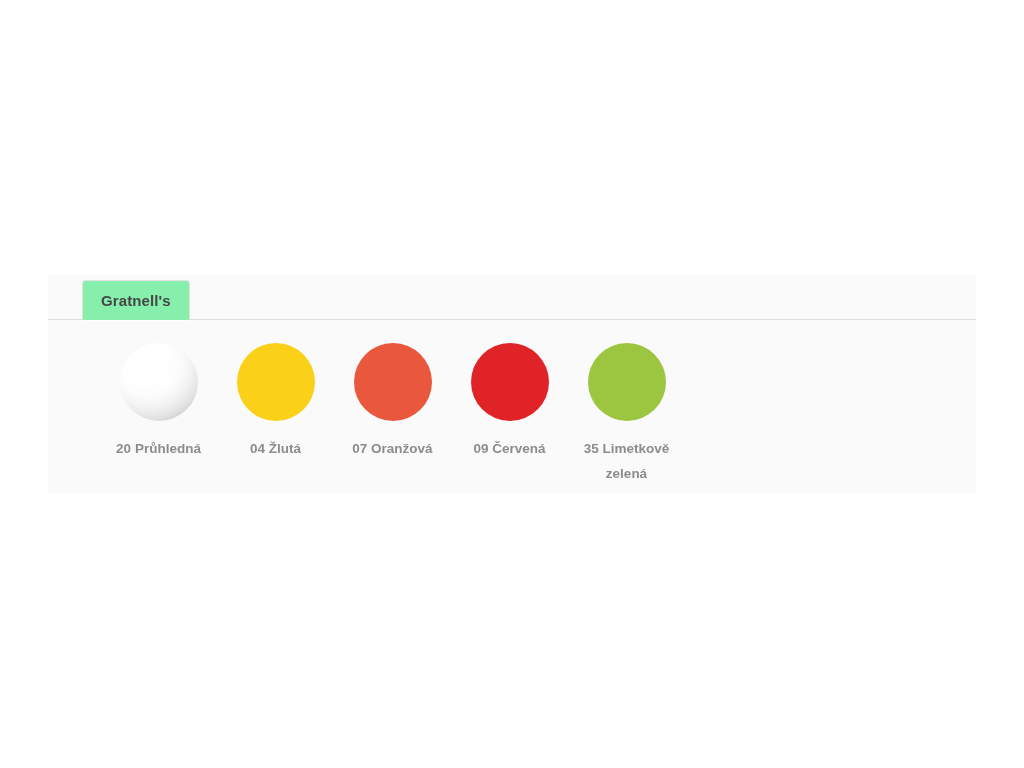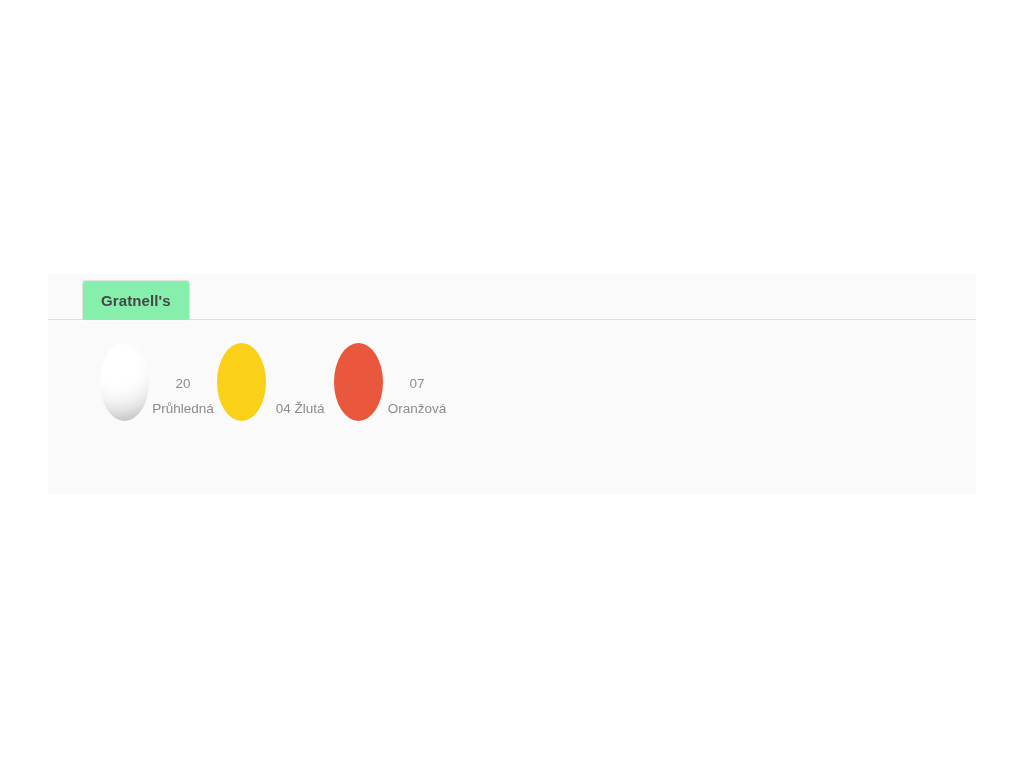--- a/index.html
+++ b/index.html
@@ -76,22 +76,24 @@
     padding: 23px 0 0 52px;
     display: flex;
     align-items: flex-start;
     box-sizing: border-box;
   }
 
   .swatch-item {
     width: 117px;
     flex: 0 0 117px;
     display: flex;
-    align-items: flex-end;
+    flex-direction: column;
+    align-items: center;
     text-align: center;
+    font-weight: bold;
   }
 
   .swatch-dot {
     width: 78px;
     height: 78px;
     border-radius: 50%;
     background: #cccccc;
   }
 
   
@@ -136,20 +138,28 @@
       <div class="swatch-item">
         <div class="swatch-dot" style="background: rgb(251, 208, 25);"></div>
         <div class="swatch-label">04 Žlutá</div>
       </div>
 
       <div class="swatch-item">
         <div class="swatch-dot" style="background: rgb(233, 87, 60);"></div>
         <div class="swatch-label">07 Oranžová</div>
       </div>
 
+      <div class="swatch-item">
+        <div class="swatch-dot" style="background: rgb(224, 35, 39);"></div>
+        <div class="swatch-label">09 Červená</div>
+      </div>
 
+      <div class="swatch-item">
+        <div class="swatch-dot" style="background: rgb(157, 198, 64);"></div>
+        <div class="swatch-label">35 Limetkově zelená</div>
+      </div>
 
 
 
     </div>
   </section>
 
 </div>
 
 </body></html>

